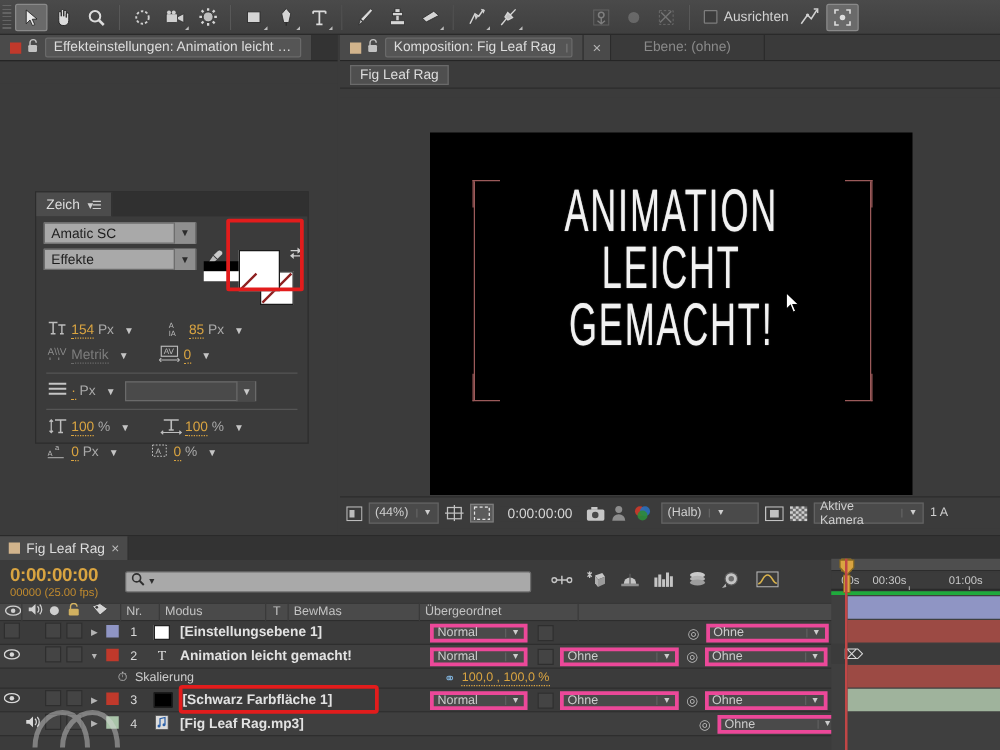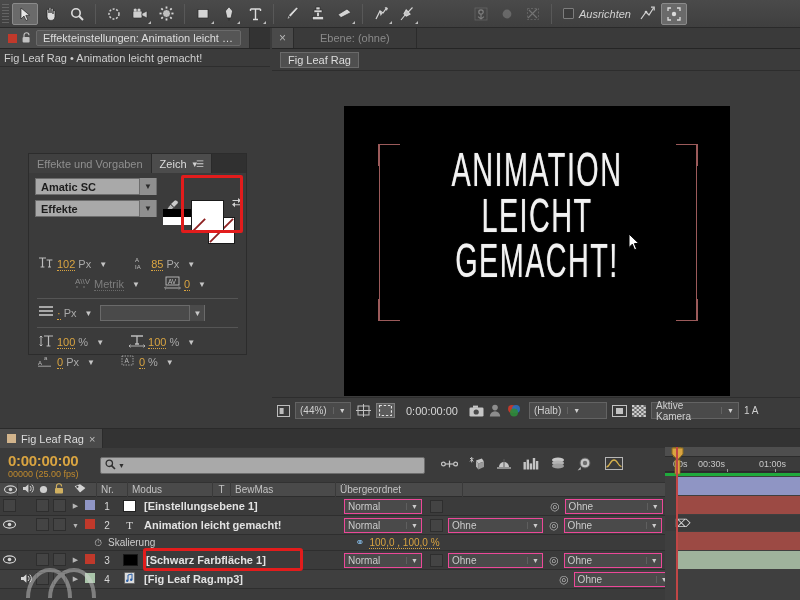--- a/index.html
+++ b/index.html
@@ -12,21 +12,21 @@
     overflow: hidden;
     position: relative;
   }
   .app { position: relative; width: 800px; height: 600px; }
 
   
   .toolbar {
     position: absolute; top:0; left:0; width:800px; height:28px;
     background: linear-gradient(#4a4a4a,#3f3f3f);
     border-bottom: 1px solid #2a2a2a;
-    display: flex; align-items: center; padding-left: 2px; font-style: italic;
+    display: flex; align-items: center; padding-left: 2px;
   }
   .grip { width:7px; height:20px; margin-right:3px;
           background: repeating-linear-gradient(to bottom,#6e6e6e 0 1px,transparent 1px 3px);
           opacity:.75; }
   .tool {
     width:26px; height:22px; display:flex; align-items:center; justify-content:center;
     position: relative; color:#cfcfcf;
   }
   .tool.active { background:#6a6a6a; border:1px solid #8a8a8a; border-radius:2px; }
   .tool .corner { position:absolute; right:2px; bottom:1px; width:0;height:0;
@@ -84,21 +84,21 @@
   .cfield {
     background:#a9a9a9; color:#1d1d1d; height:17px; border:1px solid #6d6d6d;
     font-size:11px; display:flex; align-items:center; padding-left:5px;
     width:122px; position:relative;
   }
   .cfield .arrow {
     position:absolute; right:0; top:-1px; width:17px; height:17px;
     background:#8f8f8f; border-left:1px solid #6d6d6d;
     display:flex;align-items:center;justify-content:center; color:#2b2b2b; font-size:8px;
   }
-  .crow { display:flex; align-items:center; margin-bottom:4px;font-weight:bold; }
+  .crow { display:flex; margin-bottom:4px; }
   .swatch-wrap {
     position:absolute; right:4px; top:25px; width:55px; height:48px;
   }
   .sw-main { position:absolute; left:4px; top:2px; width:33px;height:33px;
      background:#fff; border:1px solid #1a1a1a; }
   .sw-back { position:absolute; left:21px; top:19px; width:27px;height:27px;
      background:#fff; border:1px solid #1a1a1a; }
   .sw-slash { position:absolute; width:100%;height:100%; }
   .swap-ico { position:absolute; right:0px; top:-1px; font-size:10px; color:#cfcfcf; }
   .redbox {
@@ -109,21 +109,21 @@
   .bw-swatch .b { width:30px;height:8px;background:#000; }
   .bw-swatch .w { width:30px;height:8px;background:#fff; }
   .eyedrop { font-size:13px; color:#c9c9c9; }
 
   .prop-row { display:flex; align-items:center; height:20px; }
   .prop-ico { width:22px; text-align:center; color:#bdbdbd; font-size:12px; }
   .prop-val { color:#d9a441; font-size:11px; border-bottom:1px dotted #d9a441; }
   .prop-unit { color:#a9a9a9; font-size:11px; margin-left:3px; }
   .prop-dd { color:#c5c5c5; font-size:8px; margin-left:8px; }
   .prop-dim .prop-val { color:#7d7d7d; border-bottom-color:#6a6a6a; }
-  .prop-dim .prop-ico { color:#8c8c8c;margin-left:37px; }
+  .prop-dim .prop-ico { color:#8c8c8c; }
   .hr-sep { height:1px; background:#555; margin:4px 2px; }
   .just-field {
     background:#4a4a4a; border:1px solid #6a6a6a; height:16px; width:105px;
     position:relative; margin-left:8px;
   }
   .just-field .arrow {
     position:absolute;right:0;top:-1px;width:15px;height:16px;background:#4a4a4a;
     border-left:1px solid #6a6a6a; display:flex;align-items:center;justify-content:center;
     color:#c9c9c9;font-size:8px;
   }
@@ -193,21 +193,21 @@
   .layer-rows { position:absolute; top:68px; left:0; width:800px; }
   .lrow { height:19px; display:flex; align-items:center; border-bottom:1px solid #2e2e2e; position:relative;}
   .lrow.alt { background:#3f3f3f; }
   .cellbox { width:13px; height:13px; background:#444; border:1px solid #2e2e2e; }
   .eye { color:#d0d0d0; font-size:10px; }
   .tri { font-size:7px; color:#b5b5b5; }
   .labelsq { width:10px;height:10px; }
   .lnum { width:20px; text-align:center; font-size:10px; color:#d9d9d9; }
   .lname { font-size:11px; font-weight:bold; color:#e2e2e2; }
   .mini-sel {
-    height:15px; background:#4a4a4a; border:1px solid #ec4899; font-size:10px; color:#ccc;
+    height:15px; background:#4a4a4a; border:3px solid #ec4899; font-size:10px; color:#ccc;
     display:flex; align-items:center; padding:0 3px; position:relative;
   }
   .mini-sel .ar { margin-left:auto; padding-left:4px; border-left:1px solid #5f5f5f; font-size:7px;}
   .prop-sub { height:16px; display:flex; align-items:center; background:#3b3b3b;
               border-bottom:1px solid #2e2e2e; font-size:10px; color:#c6c6c6;}
   .redbox2 {
     position:absolute; left:143px; top:548px; width:160px; height:23px;
     border:3px solid #e21c1c; border-radius:3px; pointer-events:none; z-index:40;
   }
   .tl-graph { position:absolute; left:665px; top:447px; width:135px; height:153px; }
@@ -392,31 +392,25 @@
         <span class="lock-ico">
           <svg width="9" height="11" viewBox="0 0 9 11">
               <path d="M2 5 V3.2 A2.3 2.3 0 0 1 7 3.2" fill="none" stroke="#c2c2c2" stroke-width="1.1"></path>
               <rect x="0.6" y="5" width="7" height="5.6" rx="1" fill="#c2c2c2"></rect>
             </svg>
         </span>
         <span class="ptab-title">Effekteinstellungen: Animation leicht gemacht!</span>
       </div>
       <div class="ptab-rest"></div>
     </div>
-    <div class="panel-subbar">
-      <span>Fig Leaf Rag • Animation leicht gemacht!</span>
-    </div>
     <div class="panel-body"></div>
   </div>
 
   <div class="char-panel">
     <div class="char-tabs">
-      <div class="char-tab">
-        <span>Effekte und Vorgaben</span>
-      </div>
       <div class="char-tab sel">
         <span>Zeich</span>
         <span class="menu-ico">▾☰</span>
       </div>
       <div class="char-tabfill"></div>
     </div>
 
     <div class="char-inner">
       <div class="crow">
         <div class="cfield">
@@ -463,21 +457,21 @@
 
       <div style="margin-top:36px"></div>
 
       <div class="prop-row">
         <span class="prop-ico">
           <svg width="16" height="13" viewBox="0 0 16 13">
               <path d="M1 2 H8 M4.5 2 V11 M2.6 11 H6.4" stroke="#bdbdbd" stroke-width="1.2" fill="none"></path>
               <path d="M8.6 4 H14.4 M11.5 4 V11 M10 11 H13" stroke="#bdbdbd" stroke-width="1.1" fill="none"></path>
             </svg>
         </span>
-        <span class="prop-val">102</span>
+        <span class="prop-val">154</span>
         <span class="prop-unit">Px</span>
         <span class="prop-dd">▼</span>
 
         <span class="prop-ico" style="margin-left:22px">
           <svg width="15" height="14" viewBox="0 0 15 14">
               <text x="2" y="6" font-size="6" fill="#bdbdbd" font-family="Liberation Sans">A</text>
               <text x="2" y="13" font-size="6" fill="#bdbdbd" font-family="Liberation Sans">IA</text>
               <path d="M1 1 V13" stroke="#bdbdbd" stroke-width="0"></path>
             </svg>
         </span>
@@ -573,20 +567,33 @@
         <span class="prop-val">0</span>
         <span class="prop-unit">%</span>
         <span class="prop-dd">▼</span>
       </div>
     </div>
   </div>
   <div class="redbox"></div>
 
   <div class="comp-panel">
     <div class="comp-tabbar">
+      <div class="ptab">
+        <span class="dot-sq tan"></span>
+        <span class="lock-ico">
+          <svg width="9" height="11" viewBox="0 0 9 11">
+              <path d="M2 5 V3.2 A2.3 2.3 0 0 1 7 3.2" fill="none" stroke="#c2c2c2" stroke-width="1.1"></path>
+              <rect x="0.6" y="5" width="7" height="5.6" rx="1" fill="#c2c2c2"></rect>
+            </svg>
+        </span>
+        <span class="ptab-title" style="max-width:150px;display:flex;align-items:center;gap:8px;">
+          <span>Komposition: Fig Leaf Rag</span>
+          <span style="font-size:7px;border-left:1px solid #777;padding-left:6px;">▼</span>
+        </span>
+      </div>
       <div class="comp-close">×</div>
       <div class="comp-tab2">
         <span>Ebene: (ohne)</span>
       </div>
       <div class="comp-tab3"></div>
     </div>
     <div class="comp-subbar">
       <span class="comp-crumb">Fig Leaf Rag</span>
     </div>
 

